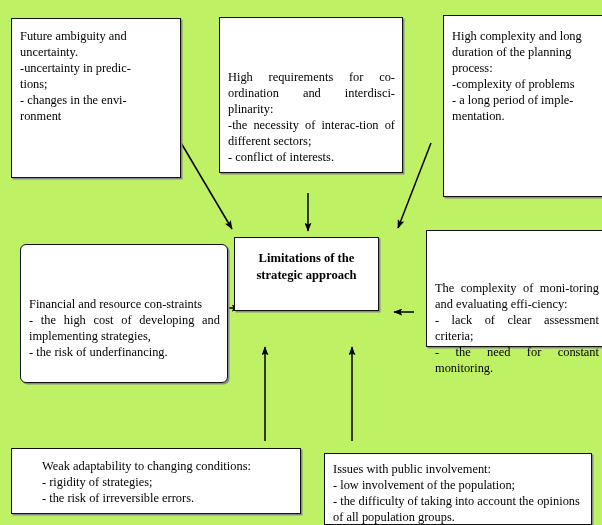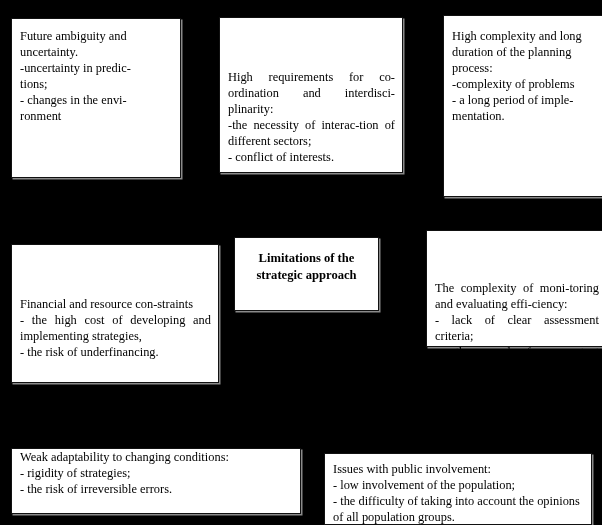--- a/index.html
+++ b/index.html
@@ -4,21 +4,21 @@
 <style>
   html, body {
     margin: 0;
     padding: 0;
     background: #ffffff;
   }
   #canvas {
     position: relative;
     width: 602px;
     height: 525px;
-    background: #000000;
+    background: #bef264;
     overflow: hidden;
     font-family: "Liberation Serif", "DejaVu Serif", serif;
     color: #000000;
   }
   .node {
     position: absolute;
     box-sizing: border-box;
     background: #ffffff;
     border: 1px solid #111111;
     box-shadow: 1.5px 1.5px 0 0 #8a8a8a;
@@ -37,37 +37,37 @@
   
   #node-future      { left: 11px;  top: 18px;  width: 170px; height: 160px; }
   #node-future .txt { top: 9px; }
 
   #node-coordination      { left: 219px; top: 17px;  width: 184px; height: 156px; }
   #node-coordination .txt { top: 10px; }
 
   #node-complexity      { left: 443px; top: 15px;  width: 169px; height: 182px; }
   #node-complexity .txt { top: 12px; }
 
-  #node-financial      { left: 11px;  top: 244px; width: 208px; height: 139px; }
+  #node-financial      { left: 20px;  top: 244px; width: 208px; height: 139px; border-radius: 6px; }
   #node-financial .txt { top: 10px; }
 
   #node-center      { left: 234px; top: 237px; width: 145px; height: 74px; }
   #node-center .txt {
     top: 12px; left: 9px; right: 9px;
     font-weight: bold;
     text-align: center;
     font-size: 12.6px;
     line-height: 17px;
   }
 
   #node-monitoring      { left: 426px; top: 230px; width: 181px; height: 117px; }
   #node-monitoring .txt { top: 8px; }
 
   #node-adaptability      { left: 11px;  top: 448px; width: 290px; height: 66px; }
-  #node-adaptability .txt { top: 0; }
+  #node-adaptability .txt { top: 9px; margin-left: 22px; }
 
   #node-public      { left: 324px; top: 453px; width: 268px; height: 72px; padding-left: 28px; }
   #node-public .txt { top: 7px; }
 
   
   #connectors {
     position: absolute;
     left: 0; top: 0;
     width: 602px; height: 525px;
     pointer-events: none;

